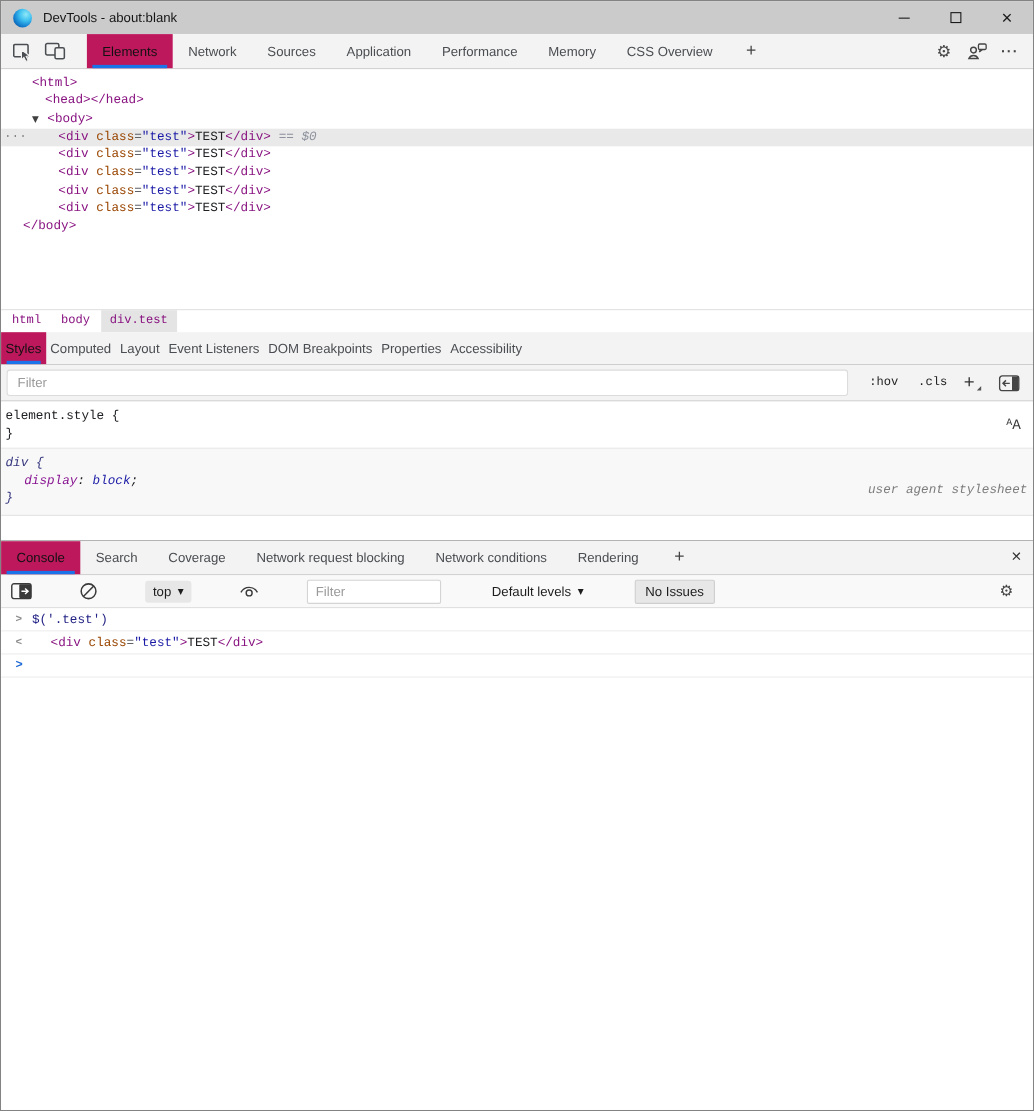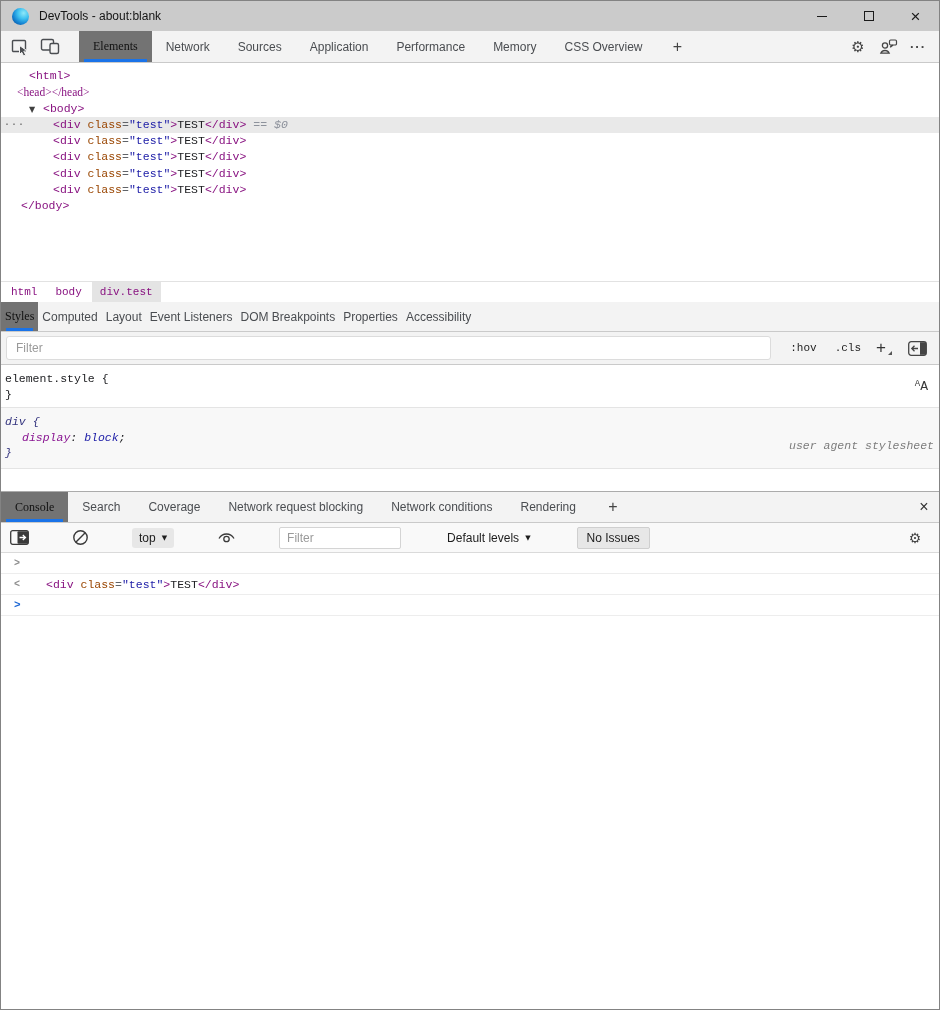--- a/index.html
+++ b/index.html
@@ -15,21 +15,21 @@
   .win-btn { width:47px; height:100%; display:flex; align-items:center; justify-content:center; color:#1a1a1a; }
   .glyph-min { display:block; width:10px; border-top:1px solid #1a1a1a; }
   .glyph-max { display:block; width:10px; height:10px; border:1px solid #1a1a1a; }
   .glyph-close { font-size:17px; line-height:1; font-weight:400; }
 
   
   .tabbar { background:#f3f3f3; border-bottom:1px solid #cacaca; display:flex; align-items:stretch; flex:0 0 auto; }
   .main-toolbar { height:32px; }
   .tabs { display:flex; align-items:stretch; }
   .tab { display:flex; align-items:center; padding:0 14px; color:#4a4d51; position:relative; cursor:default; white-space:nowrap; }
-  .tab.active { background:#737373; color:#111;font-family:Liberation Serif, serif; }
+  .tab.active { background:#be185d; color:#111; }
   .tab.active::after { content:""; position:absolute; left:5px; right:5px; bottom:0; height:3px; background:#1a73e8; }
   .icon-btn { width:30px; display:flex; align-items:center; justify-content:center; color:#494c50; flex:0 0 auto; }
   .plus-label { font-size:16px; color:#444; font-weight:300; }
   .right-icons { margin-left:auto; display:flex; align-items:center; padding-right:6px; }
   .gear-glyph { font-family:"DejaVu Sans",sans-serif; font-size:15px; color:#454545; }
   .more-glyph { font-size:13px; letter-spacing:1px; color:#454545; font-weight:bold; }
 
   
   .elements-panel { height:218px; flex:0 0 auto; background:#fff; font-family:"Liberation Mono",monospace; font-size:11.5px; padding-top:5px; overflow:hidden; }
   .dom-row { height:16.3px; line-height:16.3px; white-space:pre; position:relative; }
@@ -159,21 +159,21 @@
         </svg>
       </div>
       <div class="icon-btn">
         <span class="more-glyph">···</span>
       </div>
     </div>
   </div>
 
   <div class="elements-panel" id="dom-tree">
       <div class="dom-row" style="padding-left: 28px;"><span class="tk-tag">&lt;html&gt;</span></div>
-      <div class="dom-row" style="padding-left: 16px; font-family: Liberation Serif, serif;"><span class="tk-tag">&lt;head&gt;&lt;/head&gt;</span></div>
+      <div class="dom-row" style="padding-left: 40px;"><span class="tk-tag">&lt;head&gt;&lt;/head&gt;</span></div>
       <div class="dom-row" style="padding-left: 28px;"><span class="disclosure">▼</span><span class="tk-tag">&lt;body&gt;</span></div>
       <div class="dom-row selected" style="padding-left: 52px;"><span class="gutter-dots">···</span><span class="tk-tag">&lt;div</span><span class="tk-attr"> class</span><span class="tk-punct">=</span><span class="tk-val">"test"</span><span class="tk-tag">&gt;</span><span class="tk-text">TEST</span><span class="tk-tag">&lt;/div&gt;</span><span class="dom-suffix">== $0</span></div>
       <div class="dom-row" style="padding-left: 52px;"><span class="tk-tag">&lt;div</span><span class="tk-attr"> class</span><span class="tk-punct">=</span><span class="tk-val">"test"</span><span class="tk-tag">&gt;</span><span class="tk-text">TEST</span><span class="tk-tag">&lt;/div&gt;</span></div>
       <div class="dom-row" style="padding-left: 52px;"><span class="tk-tag">&lt;div</span><span class="tk-attr"> class</span><span class="tk-punct">=</span><span class="tk-val">"test"</span><span class="tk-tag">&gt;</span><span class="tk-text">TEST</span><span class="tk-tag">&lt;/div&gt;</span></div>
       <div class="dom-row" style="padding-left: 52px;"><span class="tk-tag">&lt;div</span><span class="tk-attr"> class</span><span class="tk-punct">=</span><span class="tk-val">"test"</span><span class="tk-tag">&gt;</span><span class="tk-text">TEST</span><span class="tk-tag">&lt;/div&gt;</span></div>
       <div class="dom-row" style="padding-left: 52px;"><span class="tk-tag">&lt;div</span><span class="tk-attr"> class</span><span class="tk-punct">=</span><span class="tk-val">"test"</span><span class="tk-tag">&gt;</span><span class="tk-text">TEST</span><span class="tk-tag">&lt;/div&gt;</span></div>
       <div class="dom-row" style="padding-left: 20px;"><span class="tk-tag">&lt;/body&gt;</span></div>
     </div>
 
   <div class="breadcrumb-bar" id="breadcrumbs">
@@ -273,20 +273,21 @@
         <span>No Issues</span>
       </div>
       <div class="icon-btn console-gear">
         <span class="gear-glyph" style="font-size:14px;">⚙</span>
       </div>
     </div>
 
     <div class="console-area" id="console-messages">
         <div class="console-row command">
           <span class="console-chevron">&gt;</span>
+          <div class="console-content"><span class="tk-cmd">$('.test')</span></div>
         </div>
         <div class="console-row result">
           <span class="console-chevron">&lt;</span>
           <div class="console-content"><span class="tk-tag">&lt;div</span><span class="tk-attr"> class</span><span class="tk-punct">=</span><span class="tk-val">"test"</span><span class="tk-tag">&gt;</span><span class="tk-text">TEST</span><span class="tk-tag">&lt;/div&gt;</span></div>
         </div>
         <div class="console-row prompt">
           <span class="console-chevron">&gt;</span>
           <div class="console-content"></div>
         </div>
       </div>

